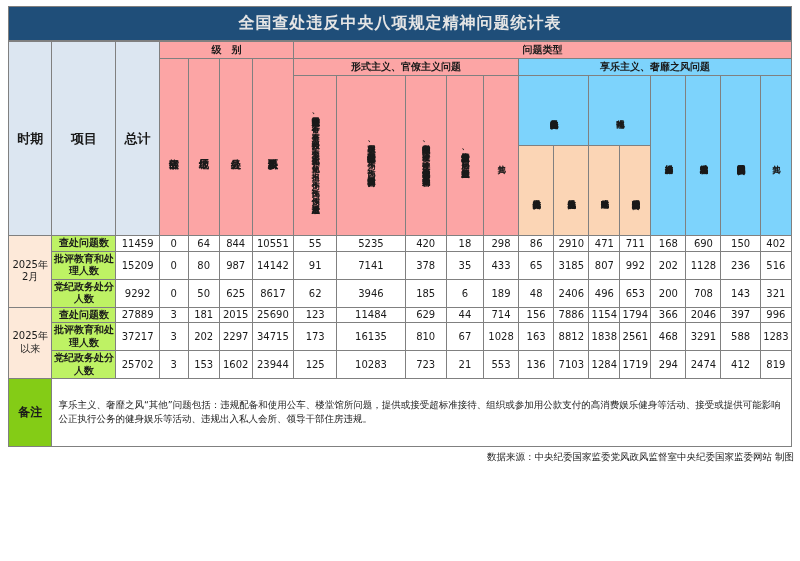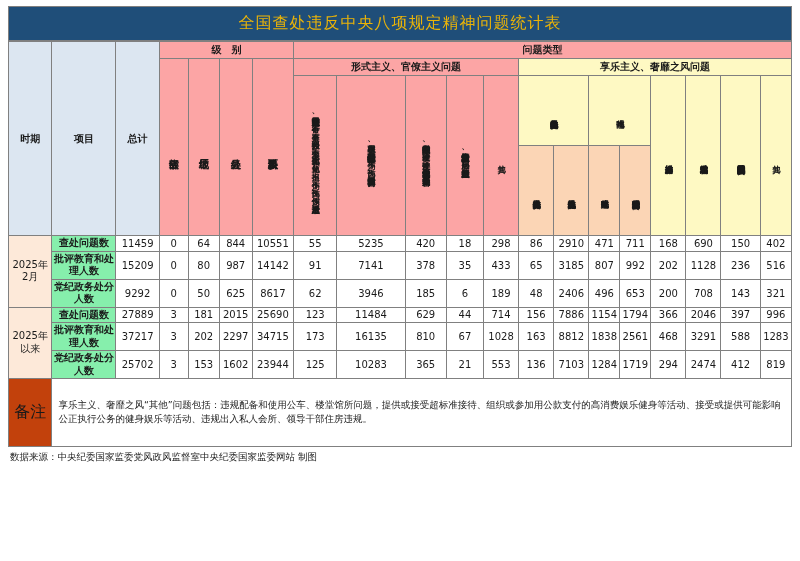--- a/index.html
+++ b/index.html
@@ -5,62 +5,62 @@
   html,body{margin:0;padding:0;}
   body{
     width:800px;height:561px;
     background:#ffffff;
     font-family:"DejaVu Sans","Liberation Sans",sans-serif;
     font-size:9px;color:#1a1a1a;
     overflow:hidden;
   }
   .page{width:800px;height:561px;position:relative;box-sizing:border-box;padding:6px 8px 0 8px;}
   .title-bar{
-    background:#1f4e79;color:#eab308;
-    text-align:center;font-size:16px;font-weight:normal;
+    background:#1f4e79;color:#e5e5e5;
+    text-align:center;font-size:16px;font-weight:bold;
     letter-spacing:1px;
     padding:6px 0 6px 0;
     border:1px solid #7f7f7f;
     box-sizing:border-box;
   }
   table{
     border-collapse:collapse;
     width:784px;
     table-layout:fixed;
   }
   td,th{
     border:1px solid #808080;
     text-align:center;
     vertical-align:middle;
     font-weight:normal;
     padding:1px;
     box-sizing:border-box;
   }
-  .hdr{background:#dce6f1;font-weight:bold;font-size:10px;margin-top:20px;}
+  .hdr{background:#dce6f1;font-weight:bold;font-size:13px;margin-top:20px;}
   .hdr-blue{background:#fca5a5;font-weight:bold;font-size:10px;}
-  .hdr-orange{background:#fef9c3;font-weight:bold;font-size:10px;margin-top:28px;}
+  .hdr-orange{background:#7dd3fc;font-weight:bold;font-size:10px;margin-top:28px;}
   .hdr-orange2{background:#fbd5b5;font-weight:bold;font-size:10px;}
   .vert{
     writing-mode:vertical-rl;
     text-orientation:upright;
     margin:0 auto;
     line-height:1.15;
     letter-spacing:0px;
     white-space:normal;
     max-height:150px;
   }
   .vert-small{font-size:8px;}
   .vert-box{height:160px;padding:3px 0;}
-  .rowlabel{background:#86efac;font-weight:bold;font-size:10px;}
+  .rowlabel{background:#bef264;font-weight:bold;font-size:10px;}
   .num{font-size:10px;background:#ffffff;}
   .period{background:#fde9d9;font-weight:normal;font-size:10px;}
-  .note-label{background:#c2410c;font-weight:normal;font-size:16px;}
+  .note-label{background:#84cc16;font-weight:bold;font-size:12px;}
   .note-text{font-size:9.5px;text-align:left;padding:19px 6px;line-height:1.5;}
   .footer{
-    display:flex;justify-content:flex-start;
+    display:flex;justify-content:flex-end;
     font-size:9.5px;
     padding:4px 2px 0 2px;
     width:784px;
   }
   .v-stack{display:flex;flex-direction:column;align-items:center;line-height:1.25;}
 </style>
 </head>
 <body>
 
 <div class="page">
@@ -261,21 +261,21 @@
       <td class="rowlabel">
             <div class="v-stack">党纪政务处分人数</div>
           </td>
       <td class="num">25702</td>
       <td class="num">3</td>
       <td class="num">153</td>
       <td class="num">1602</td>
       <td class="num">23944</td>
       <td class="num">125</td>
       <td class="num">10283</td>
-      <td class="num">365</td>
+      <td class="num">723</td>
       <td class="num">21</td>
       <td class="num">553</td>
       <td class="num">136</td>
       <td class="num">7103</td>
       <td class="num">1284</td>
       <td class="num">1719</td>
       <td class="num">294</td>
       <td class="num">2474</td>
       <td class="num">412</td>
       <td class="num">819</td>

